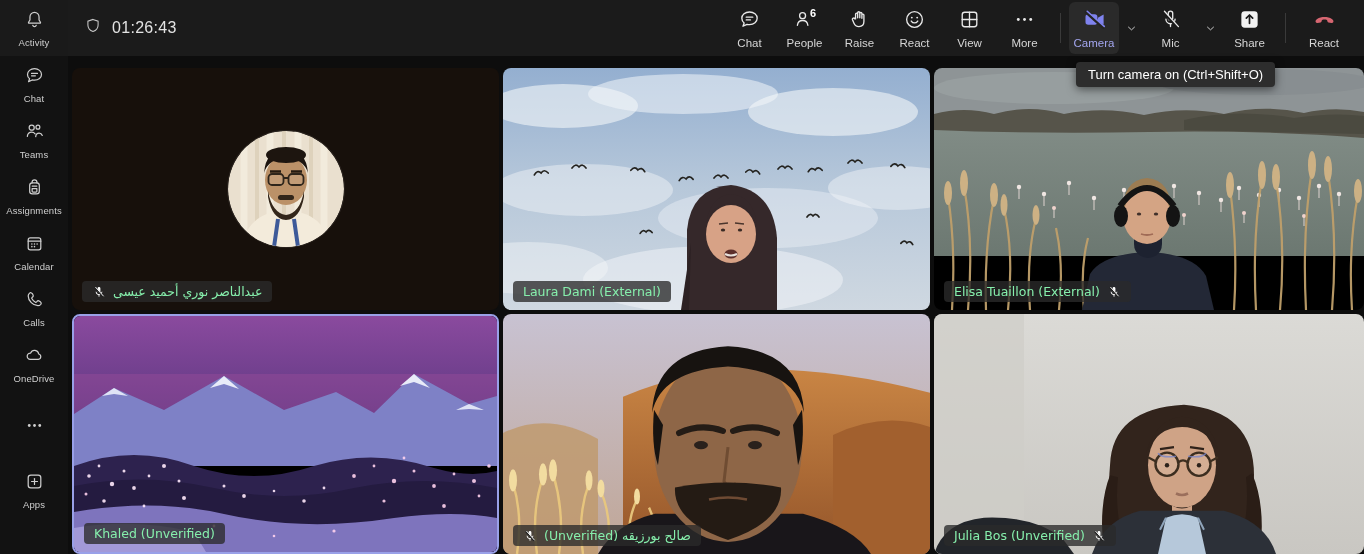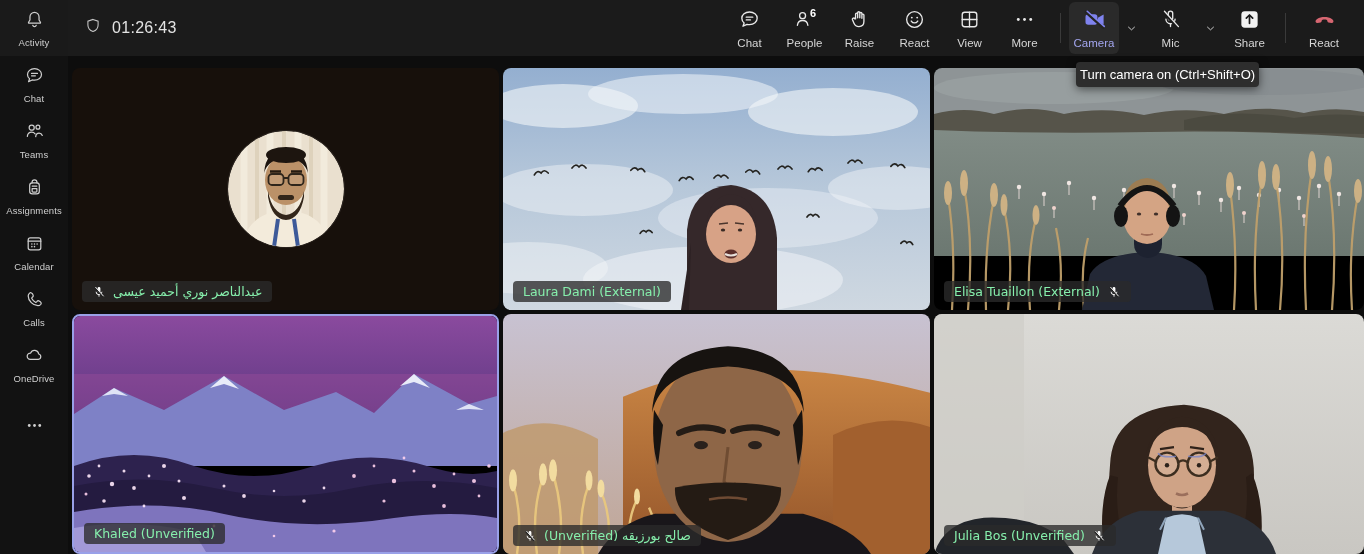--- a/index.html
+++ b/index.html
@@ -33,21 +33,21 @@
   .badge{position:absolute;top:5px;left:33px;font-size:11px;font-weight:bold;color:#fff;}
   .vsep{width:1px;height:30px;background:#3a3a3a;margin:0 8px;}
   .ctrl.camera{background:#2a2a2a;width:50px;}
   .ctrl.camera .ctrl-label{color:#a3a6ef;}
   .chev{width:24px;height:52px;display:flex;align-items:center;justify-content:center;cursor:pointer;}
   .chev svg{width:13px;height:13px;stroke:#cfcfcf;fill:none;stroke-width:1.8;stroke-linecap:round;stroke-linejoin:round;}
   .ctrl.leave{width:60px;}
 
   
   .tooltip{position:absolute;left:1076px;top:62px;z-index:60;background:#2d2d2d;color:#fff;
-           font-size:13px;padding:5px 4px;border-radius:4px;white-space:nowrap;
+           font-size:13px;padding:5px 12px;border-radius:4px;white-space:nowrap;
            box-shadow:0 2px 10px rgba(0,0,0,.55);}
 
   
   .stage{position:absolute;left:68px;top:56px;width:1296px;height:498px;background:#0d0d0d;}
   .tile{position:absolute;border-radius:8px;overflow:hidden;background:#000;box-sizing:border-box;cursor:pointer;}
   .tile svg.scene{position:absolute;inset:0;width:100%;height:100%;display:block;}
   .t1{left:4px;top:12px;width:427px;height:242px;background:#17100b;}
   .t2{left:435px;top:12px;width:427px;height:242px;}
   .t3{left:866px;top:12px;width:430px;height:242px;text-align:center;}
   .t4{left:4px;top:258px;width:427px;height:240px;border:2px solid var(--speaking-border,#99a0e8);}
@@ -128,20 +128,28 @@
     </div>
     <div class="side-gap"></div>
     <div class="side-item side-dots">
       <span><svg viewBox="0 0 24 24">
             <circle cx="6" cy="12" r="1.6" fill="#cfcfcf" stroke="none"></circle>
             <circle cx="12" cy="12" r="1.6" fill="#cfcfcf" stroke="none"></circle>
             <circle cx="18" cy="12" r="1.6" fill="#cfcfcf" stroke="none"></circle>
           </svg></span>
     </div>
     <div class="side-gap"></div>
+    <div class="side-item">
+      <span><svg viewBox="0 0 24 24">
+            <rect x="4.8" y="4.8" width="14.4" height="14.4" rx="3"></rect>
+            <line x1="12" y1="8.6" x2="12" y2="15.4"></line>
+            <line x1="8.6" y1="12" x2="15.4" y2="12"></line>
+          </svg></span>
+      <span class="side-label">Apps</span>
+    </div>
   </nav>
 
   <header class="topbar">
     <div class="meeting-info">
       <span><svg viewBox="0 0 24 24">
             <path d="M12 3.2l6.8 2.4v4.9c0 4.3-2.7 7.3-6.8 8.9-4.1-1.6-6.8-4.6-6.8-8.9V5.6z"></path>
           </svg></span>
       <span class="timer">01:26:43</span>
     </div>
 

